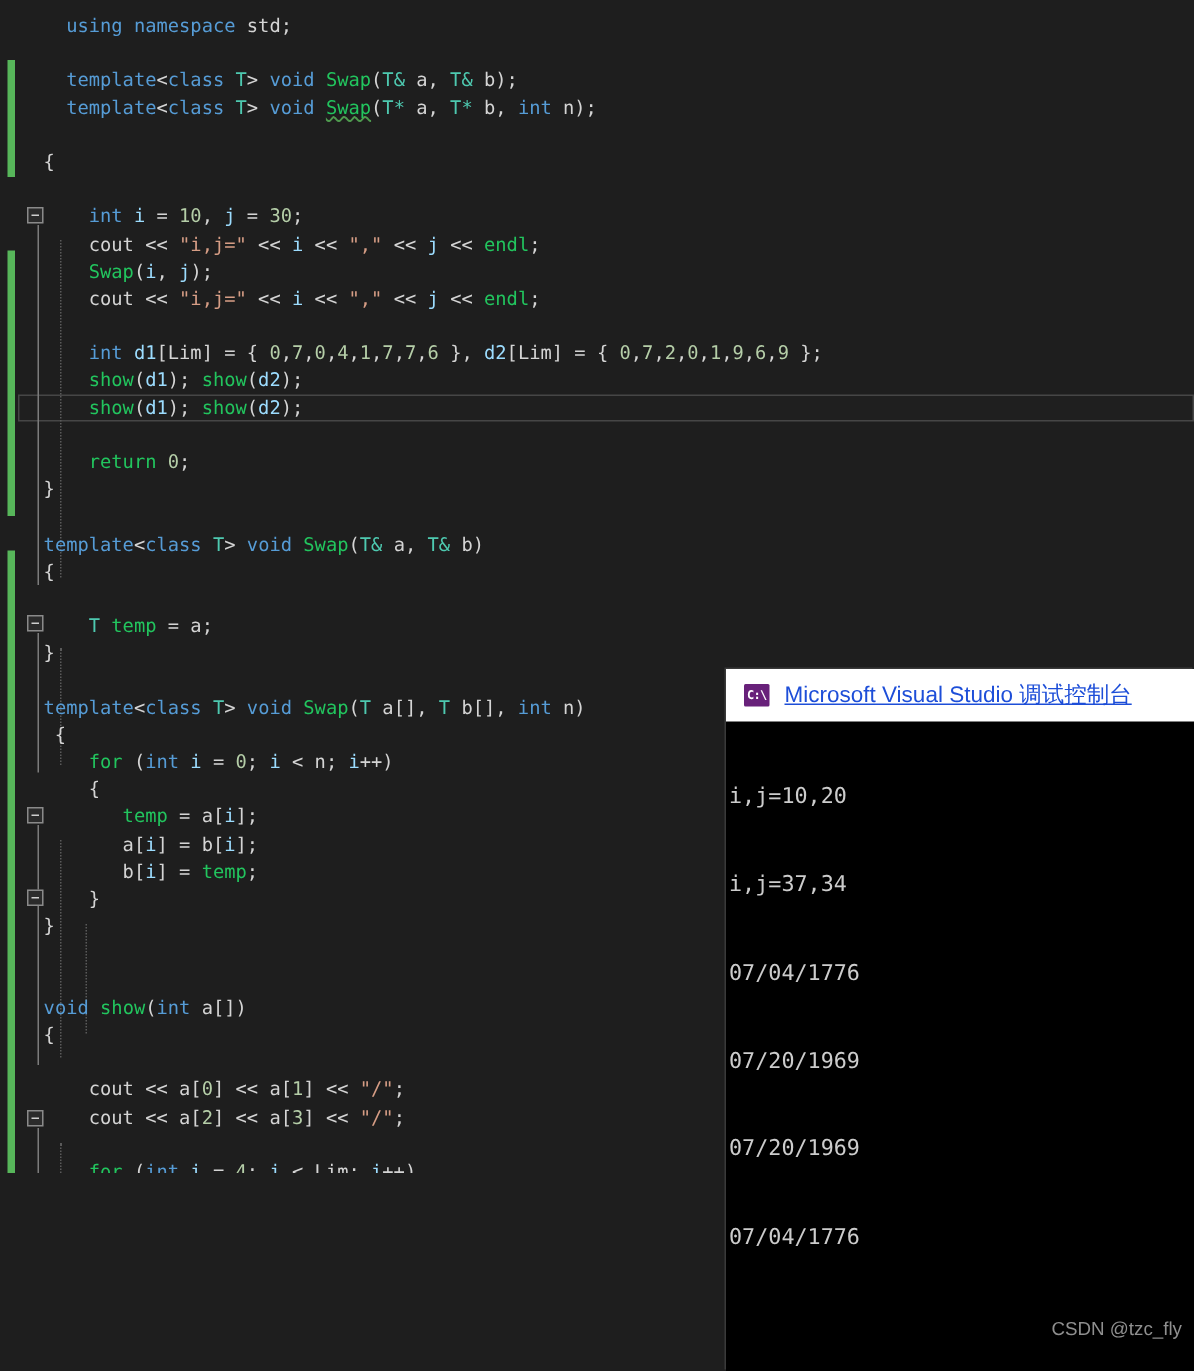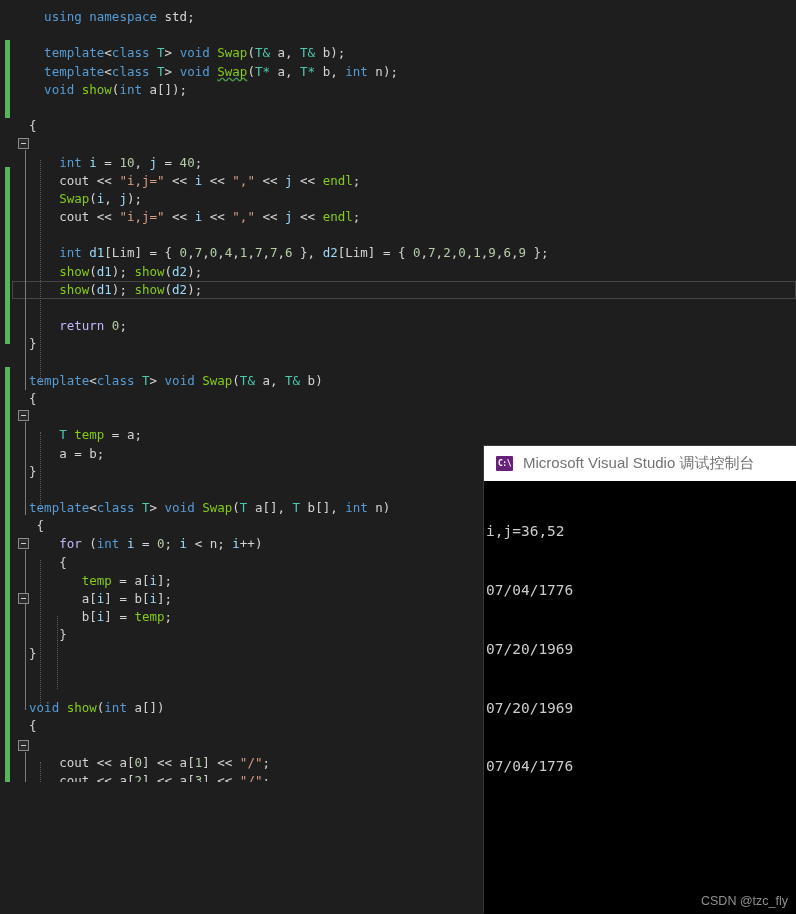--- a/index.html
+++ b/index.html
@@ -79,25 +79,25 @@
     content: "";
     position: absolute;
     left: 2px; right: 2px; top: 4px;
     height: 1px;
     background: #cfcfcf;
   }
 
   
   .kw   { color: #569cd6; }
   .typ  { color: #4ec9b0; }
-  .fn   { color: #84cc16; }
+  .fn   { color: #22c55e; }
   .var  { color: #9cdcfe; }
   .str  { color: #d69d85; }
   .num  { color: #b5cea8; }
-  .ctl  { color: #c4b5fd; }
+  .ctl  { color: #22c55e; }
   .pln  { color: #d4d4d4; }
   .op   { color: #d4d4d4; }
   .sq   { text-decoration: underline wavy #4e9a4e; text-decoration-skip-ink: none; }
 
   
   #console-window {
     position: absolute;
     left: 484px; top: 446px;
     width: 312px; height: 468px;
     background: #000;
@@ -126,40 +126,41 @@
   }
   #console-icon span {
     color: #fff;
     font-family: "DejaVu Sans Mono", monospace;
     font-size: 8px;
     font-weight: bold;
     line-height: 1;
     letter-spacing: -0.5px;
   }
   #console-title {
-    color: #737373;
+    color: #1d4ed8;
     font-family: "Liberation Sans", sans-serif;
     font-size: 15px;
     white-space: nowrap;
+    text-decoration: underline;
   }
   #console-body {
     padding: 2px 0 0 2px;
     font-family: "DejaVu Sans Mono", monospace;
     font-size: 14.5px;
     line-height: 19.6px;
     color: #cccccc;
     white-space: pre;
     overflow: hidden;
     height: 433px;
   }
 
   
   #watermark {
     position: absolute;
-    right: 8px; bottom: 6px;
+    right: 8px; bottom: 21px;
     color: #8f8f8f;
     font-family: "Liberation Sans", sans-serif;
     font-size: 12.5px;
     z-index: 99;
   }
 </style>
 </head>
 <body>
 
 <div id="editor">
@@ -186,41 +187,39 @@
   <div class="fold" style="left:18px;top:538px;"></div>
   <div class="fold" style="left:18px;top:593px;"></div>
   <div class="fold" style="left:18px;top:740px;"></div>
 
   <div id="code-lines" style="position:absolute;left:0;top:8px;width:796px;">
 
     <div class="code-line"><span class="txt"><span class="pln">    </span><span class="kw">using</span><span class="pln"> </span><span class="kw">namespace</span><span class="pln"> </span><span class="pln">std</span><span class="pln">;</span></span></div>
     <div class="code-line"><span class="txt"></span></div>
     <div class="code-line"><span class="txt"><span class="pln">    </span><span class="kw">template</span><span class="op">&lt;</span><span class="kw">class</span><span class="pln"> </span><span class="typ">T</span><span class="op">&gt;</span><span class="pln"> </span><span class="kw">void</span><span class="pln"> </span><span class="fn">Swap</span><span class="pln">(</span><span class="typ">T&amp;</span><span class="pln"> a, </span><span class="typ">T&amp;</span><span class="pln"> b);</span></span></div>
     <div class="code-line"><span class="txt"><span class="pln">    </span><span class="kw">template</span><span class="op">&lt;</span><span class="kw">class</span><span class="pln"> </span><span class="typ">T</span><span class="op">&gt;</span><span class="pln"> </span><span class="kw">void</span><span class="pln"> </span><span class="fn sq">Swap</span><span class="pln">(</span><span class="typ">T*</span><span class="pln"> a, </span><span class="typ">T*</span><span class="pln"> b, </span><span class="kw">int</span><span class="pln"> n);</span></span></div>
-    <div class="code-line"><span class="txt"><span class="pln">    </span><span class="kw">void</span><span class="pln"> </span><span class="fn">show</span><span class="pln">(</span><span class="kw">int</span><span class="pln"> a[]);</span></span></div>
     <div class="code-line"><span class="txt"></span></div>
     <div class="code-line"><span class="txt"><span class="pln">  {</span></span></div>
     <div class="code-line"><span class="txt"></span></div>
-    <div class="code-line"><span class="txt"><span class="pln">      </span><span class="kw">int</span><span class="pln"> </span><span class="var">i</span><span class="pln"> = </span><span class="num">10</span><span class="pln">, </span><span class="var">j</span><span class="pln"> = </span><span class="num">40</span><span class="pln">;</span></span></div>
+    <div class="code-line"><span class="txt"><span class="pln">      </span><span class="kw">int</span><span class="pln"> </span><span class="var">i</span><span class="pln"> = </span><span class="num">10</span><span class="pln">, </span><span class="var">j</span><span class="pln"> = </span><span class="num">30</span><span class="pln">;</span></span></div>
     <div class="code-line"><span class="txt"><span class="pln">      </span><span class="pln">cout</span><span class="pln"> </span><span class="op">&lt;&lt;</span><span class="pln"> </span><span class="str">"i,j="</span><span class="pln"> </span><span class="op">&lt;&lt;</span><span class="pln"> </span><span class="var">i</span><span class="pln"> </span><span class="op">&lt;&lt;</span><span class="pln"> </span><span class="str">","</span><span class="pln"> </span><span class="op">&lt;&lt;</span><span class="pln"> </span><span class="var">j</span><span class="pln"> </span><span class="op">&lt;&lt;</span><span class="pln"> </span><span class="fn">endl</span><span class="pln">;</span></span></div>
     <div class="code-line"><span class="txt"><span class="pln">      </span><span class="fn">Swap</span><span class="pln">(</span><span class="var">i</span><span class="pln">, </span><span class="var">j</span><span class="pln">);</span></span></div>
     <div class="code-line"><span class="txt"><span class="pln">      </span><span class="pln">cout</span><span class="pln"> </span><span class="op">&lt;&lt;</span><span class="pln"> </span><span class="str">"i,j="</span><span class="pln"> </span><span class="op">&lt;&lt;</span><span class="pln"> </span><span class="var">i</span><span class="pln"> </span><span class="op">&lt;&lt;</span><span class="pln"> </span><span class="str">","</span><span class="pln"> </span><span class="op">&lt;&lt;</span><span class="pln"> </span><span class="var">j</span><span class="pln"> </span><span class="op">&lt;&lt;</span><span class="pln"> </span><span class="fn">endl</span><span class="pln">;</span></span></div>
     <div class="code-line"><span class="txt"></span></div>
     <div class="code-line"><span class="txt"><span class="pln">      </span><span class="kw">int</span><span class="pln"> </span><span class="var">d1</span><span class="pln">[Lim] = { </span><span class="num">0</span><span class="pln">,</span><span class="num">7</span><span class="pln">,</span><span class="num">0</span><span class="pln">,</span><span class="num">4</span><span class="pln">,</span><span class="num">1</span><span class="pln">,</span><span class="num">7</span><span class="pln">,</span><span class="num">7</span><span class="pln">,</span><span class="num">6</span><span class="pln"> }, </span><span class="var">d2</span><span class="pln">[Lim] = { </span><span class="num">0</span><span class="pln">,</span><span class="num">7</span><span class="pln">,</span><span class="num">2</span><span class="pln">,</span><span class="num">0</span><span class="pln">,</span><span class="num">1</span><span class="pln">,</span><span class="num">9</span><span class="pln">,</span><span class="num">6</span><span class="pln">,</span><span class="num">9</span><span class="pln"> };</span></span></div>
     <div class="code-line"><span class="txt"><span class="pln">      </span><span class="fn">show</span><span class="pln">(</span><span class="var">d1</span><span class="pln">); </span><span class="fn">show</span><span class="pln">(</span><span class="var">d2</span><span class="pln">);</span></span></div>
     <div class="code-line cur-line"><span class="txt"><span class="pln">      </span><span class="fn">show</span><span class="pln">(</span><span class="var">d1</span><span class="pln">); </span><span class="fn">show</span><span class="pln">(</span><span class="var">d2</span><span class="pln">);</span></span></div>
     <div class="code-line"><span class="txt"></span></div>
     <div class="code-line"><span class="txt"><span class="pln">      </span><span class="ctl">return</span><span class="pln"> </span><span class="num">0</span><span class="pln">;</span></span></div>
     <div class="code-line"><span class="txt"><span class="pln">  }</span></span></div>
     <div class="code-line"><span class="txt"></span></div>
     <div class="code-line"><span class="txt"><span class="pln">  </span><span class="kw">template</span><span class="op">&lt;</span><span class="kw">class</span><span class="pln"> </span><span class="typ">T</span><span class="op">&gt;</span><span class="pln"> </span><span class="kw">void</span><span class="pln"> </span><span class="fn">Swap</span><span class="pln">(</span><span class="typ">T&amp;</span><span class="pln"> a, </span><span class="typ">T&amp;</span><span class="pln"> b)</span></span></div>
     <div class="code-line"><span class="txt"><span class="pln">  {</span></span></div>
     <div class="code-line"><span class="txt"></span></div>
     <div class="code-line"><span class="txt"><span class="pln">      </span><span class="typ">T</span><span class="pln"> </span><span class="fn">temp</span><span class="pln"> = a;</span></span></div>
-    <div class="code-line"><span class="txt"><span class="pln">      </span><span class="pln">a = b;</span></span></div>
     <div class="code-line"><span class="txt"><span class="pln">  }</span></span></div>
     <div class="code-line"><span class="txt"></span></div>
     <div class="code-line"><span class="txt"><span class="pln">  </span><span class="kw">template</span><span class="op">&lt;</span><span class="kw">class</span><span class="pln"> </span><span class="typ">T</span><span class="op">&gt;</span><span class="pln"> </span><span class="kw">void</span><span class="pln"> </span><span class="fn">Swap</span><span class="pln">(</span><span class="typ">T</span><span class="pln"> a[], </span><span class="typ">T</span><span class="pln"> b[], </span><span class="kw">int</span><span class="pln"> n)</span></span></div>
     <div class="code-line"><span class="txt"><span class="pln">   {</span></span></div>
     <div class="code-line"><span class="txt"><span class="pln">      </span><span class="ctl">for</span><span class="pln"> (</span><span class="kw">int</span><span class="pln"> </span><span class="var">i</span><span class="pln"> = </span><span class="num">0</span><span class="pln">; </span><span class="var">i</span><span class="pln"> </span><span class="op">&lt;</span><span class="pln"> n; </span><span class="var">i</span><span class="op">++</span><span class="pln">)</span></span></div>
     <div class="code-line"><span class="txt"><span class="pln">      {</span></span></div>
     <div class="code-line"><span class="txt"><span class="pln">         </span><span class="fn">temp</span><span class="pln"> = a[</span><span class="var">i</span><span class="pln">];</span></span></div>
     <div class="code-line"><span class="txt"><span class="pln">         </span><span class="pln">a[</span><span class="var">i</span><span class="pln">] = b[</span><span class="var">i</span><span class="pln">];</span></span></div>
     <div class="code-line"><span class="txt"><span class="pln">         </span><span class="pln">b[</span><span class="var">i</span><span class="pln">] = </span><span class="fn">temp</span><span class="pln">;</span></span></div>
     <div class="code-line"><span class="txt"><span class="pln">      }</span></span></div>
@@ -239,21 +238,22 @@
 </div>
 
 <div id="console-window">
   <div id="console-titlebar">
     <div id="console-icon">
       <span>C:\</span>
     </div>
     <div id="console-title">Microsoft Visual Studio 调试控制台</div>
   </div>
   <div id="console-body">
-    <div>i,j=36,52</div>
+    <div>i,j=10,20</div>
+    <div>i,j=37,34</div>
     <div>07/04/1776</div>
     <div>07/20/1969</div>
     <div>07/20/1969</div>
     <div>07/04/1776</div>
     <div>&nbsp;</div>
     
     
     
   </div>
 </div>

